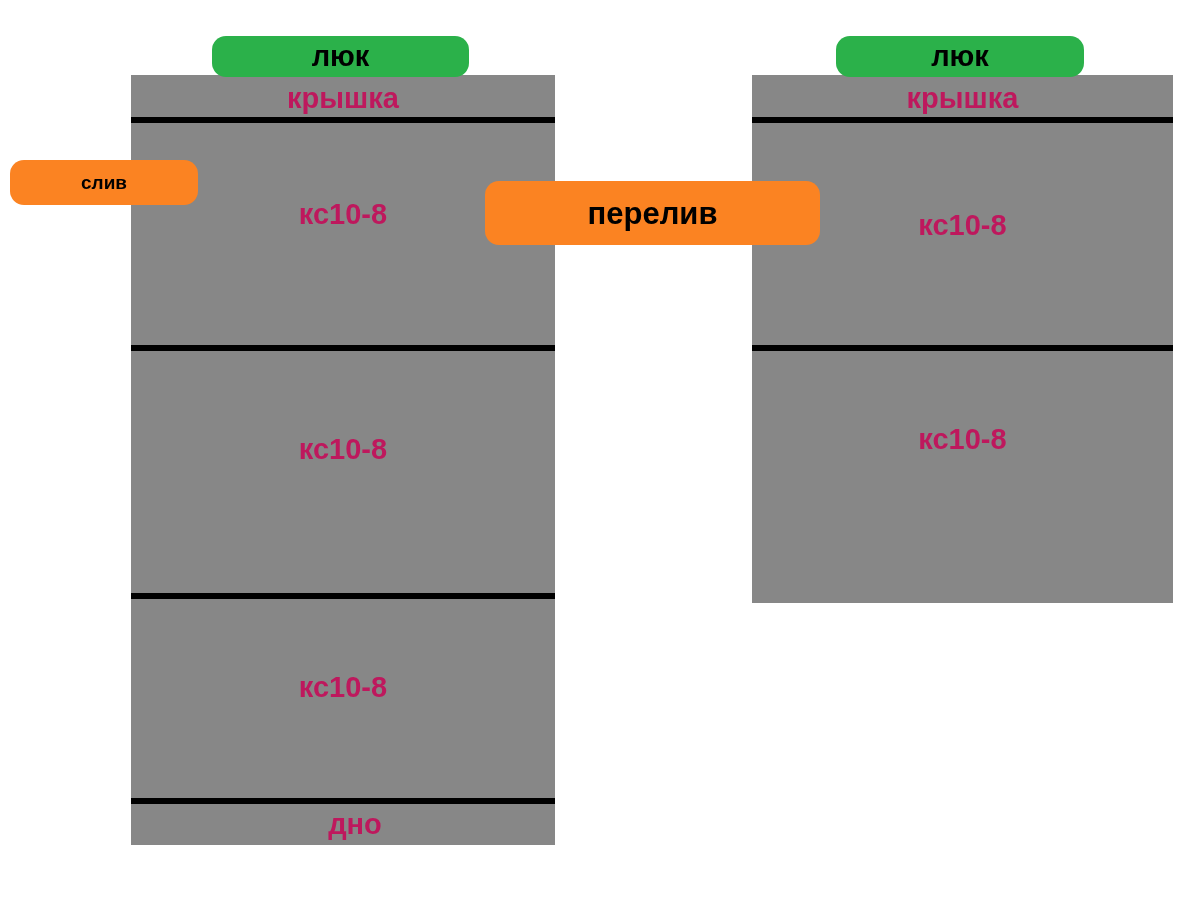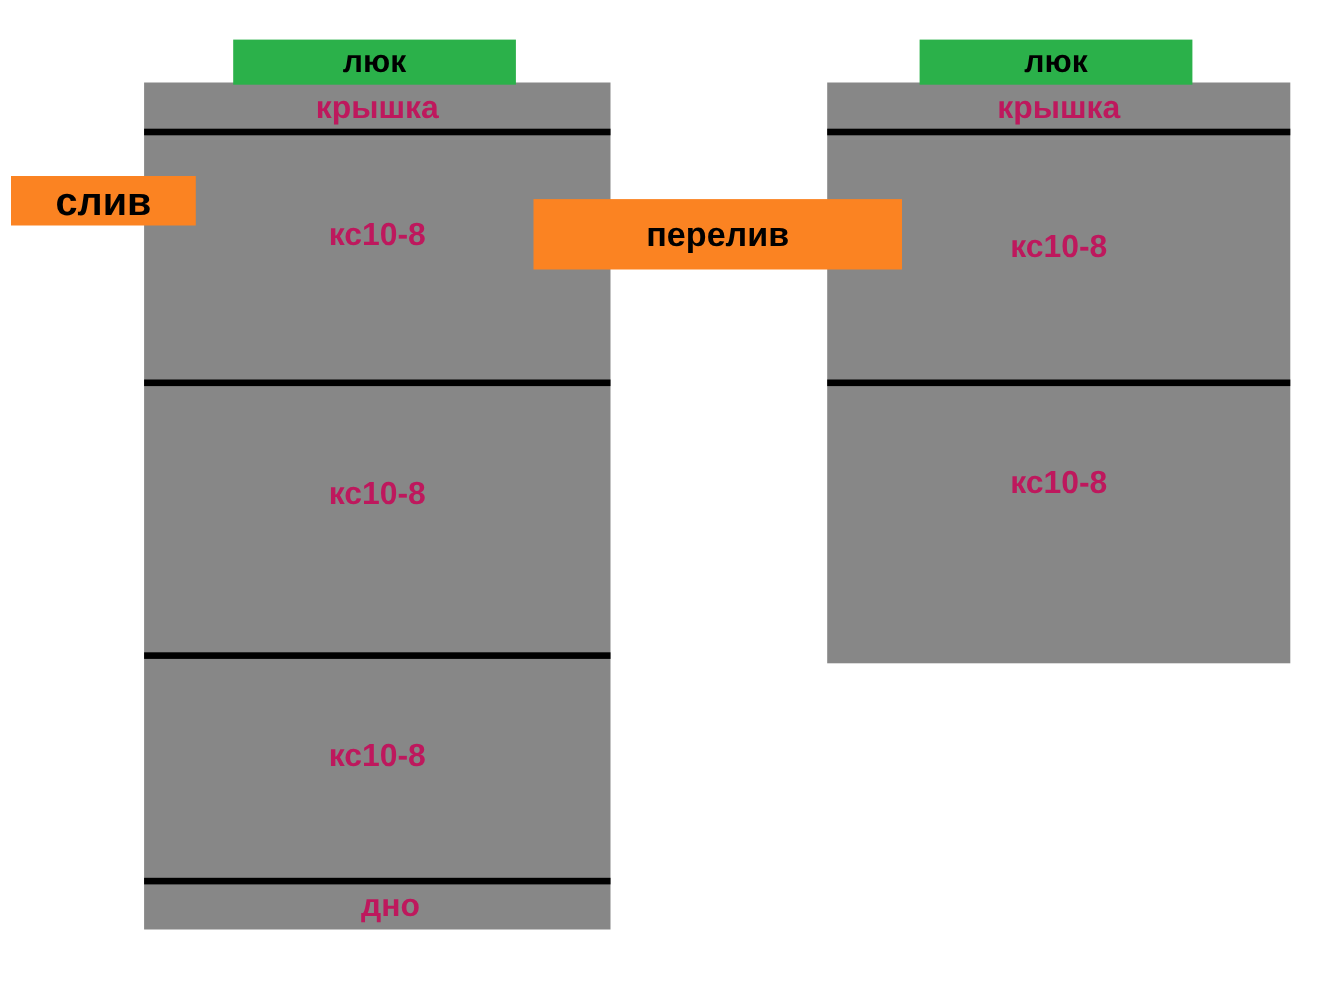--- a/index.html
+++ b/index.html
@@ -101,20 +101,21 @@
     position: absolute;
     box-sizing: border-box;
     display: flex;
     align-items: center;
     justify-content: center;
     color: #000000;
     font-weight: bold;
     font-family: "Liberation Sans", sans-serif;
     white-space: nowrap;
     line-height: 1;
+    border-radius: 14px;
   }
   .callout-green { background: #2BB14A; }
   .callout-orange { background: #FB8322; }
 
   #hatch-left {
     left: 212px;
     top: 36px;
     width: 257px;
     height: 41px;
     font-size: 29px;
@@ -122,23 +123,23 @@
   #hatch-right {
     left: 836px;
     top: 36px;
     width: 248px;
     height: 41px;
     font-size: 29px;
   }
   #drain-left {
     left: 10px;
     top: 160px;
-    width: 168px;
+    width: 188px;
     height: 45px;
-    font-size: 36px;
+    font-size: 19px;
   }
   #overflow-pipe {
     left: 485px;
     top: 181px;
     width: 335px;
     height: 64px;
     font-size: 31px;
   }
 </style>
 </head>

